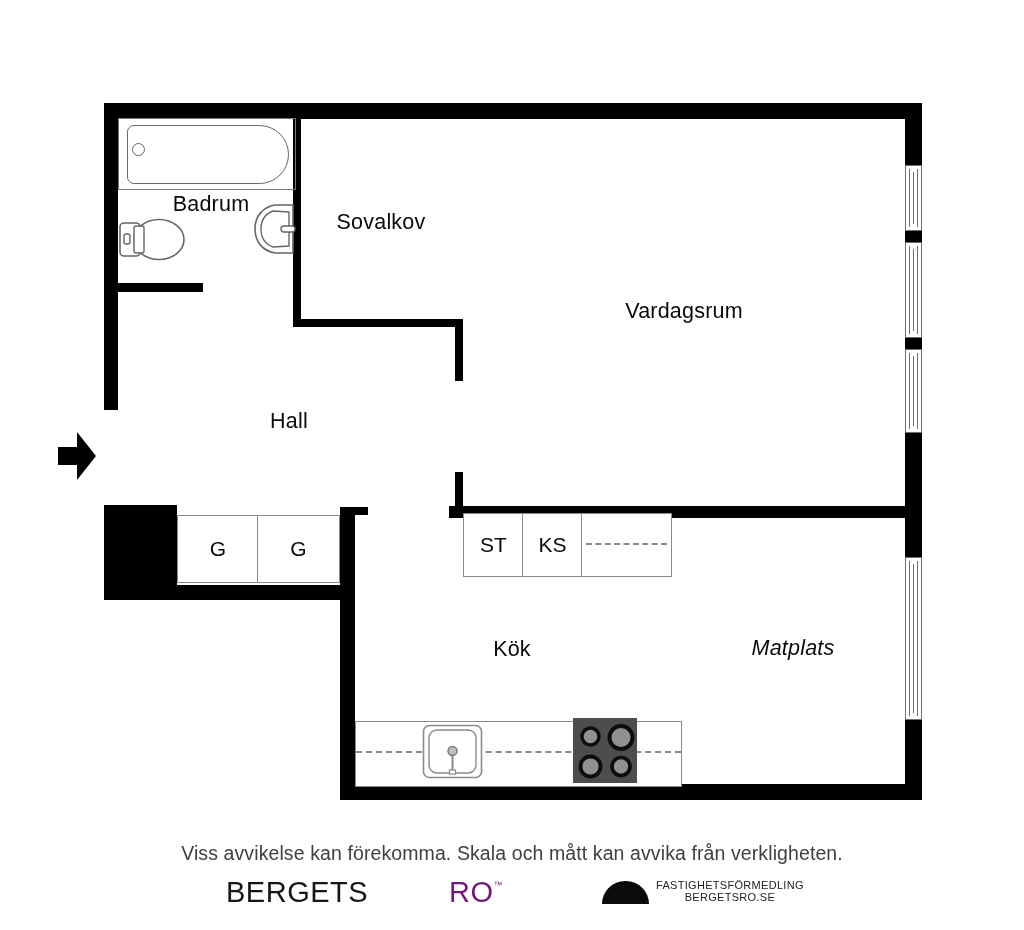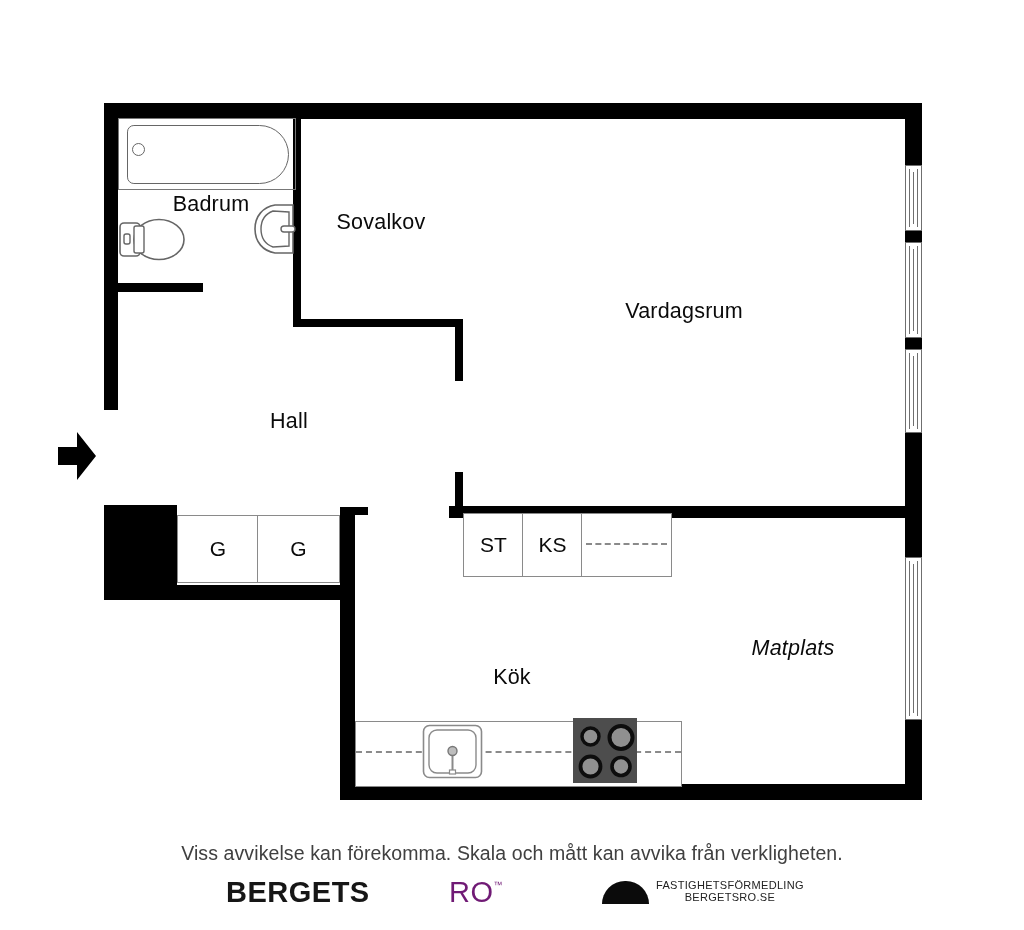--- a/index.html
+++ b/index.html
@@ -47,21 +47,21 @@
   .counter-dash{
     position:absolute;left:0;right:0;top:29px;border-top:2px dashed #8a8a8a;
   }
   .dash-mid{
     position:absolute;left:4px;right:4px;top:29px;border-top:2px dashed #8a8a8a;
   }
   .footer-disclaimer{
     position:absolute;left:0;top:842px;width:1024px;text-align:center;
     font-size:19.5px;color:#404040;letter-spacing:0.1px;
   }
-  .brand-primary{position:absolute;left:226px;top:876px;font-size:29px;letter-spacing:0.5px;color:#161616;font-weight:bold;}
+  .brand-primary{position:absolute;left:226px;top:876px;font-size:29px;letter-spacing:0.5px;color:#161616;}
   .brand-secondary{position:absolute;left:449px;top:876px;font-size:29px;letter-spacing:0.5px;color:#701a75;}
   .brand-tm{font-size:9px;vertical-align:14px;letter-spacing:0;}
   .dome{position:absolute;left:602px;top:881px;width:47px;height:23px;background:#0b0b0b;border-radius:24px 24px 0 0;}
   .agency{
     position:absolute;left:656px;top:879px;font-size:11px;line-height:12px;
     color:#222;letter-spacing:0.3px;text-align:center;
   }
 </style>
 </head>
 <body>
@@ -112,21 +112,21 @@
   <svg class="abs" style="left:253px;top:203px;" width="44" height="54" viewBox="0 0 44 54">
     <path d="M40,2 L22,2 C10,4 2,13 2,26 C2,39 10,48 22,50 L40,50 Z" fill="#fff" stroke="#666" stroke-width="1.6"></path>
     <path d="M36,9 L20,8 C12,11 8,18 8,26 C8,34 12,41 20,44 L36,43 Z" fill="#fff" stroke="#666" stroke-width="1.4"></path>
     <rect x="28" y="23" width="14" height="6" rx="3" fill="#fff" stroke="#666" stroke-width="1.4"></rect>
   </svg>
 
   <div class="room-label" style="left:211px;top:204px;">Badrum</div>
   <div class="room-label" style="left:381px;top:222px;">Sovalkov</div>
   <div class="room-label" style="left:684px;top:311px;">Vardagsrum</div>
   <div class="room-label" style="left:289px;top:421px;">Hall</div>
-  <div class="room-label" style="left:512px;top:649px;margin-top:28px;">Kök</div>
+  <div class="room-label" style="left:512px;top:649px;">Kök</div>
   <div class="room-label" style="left:793px;top:648px;font-style:italic;">Matplats</div>
 
   <div class="box" style="left:177px;top:515px;width:82px;height:68px;">
     <span class="cab-label">G</span>
   </div>
   <div class="box" style="left:257px;top:515px;width:83px;height:68px;">
     <span class="cab-label">G</span>
   </div>
   <div class="box" style="left:463px;top:513px;width:61px;height:64px;">
     <span class="cab-label">ST</span>

